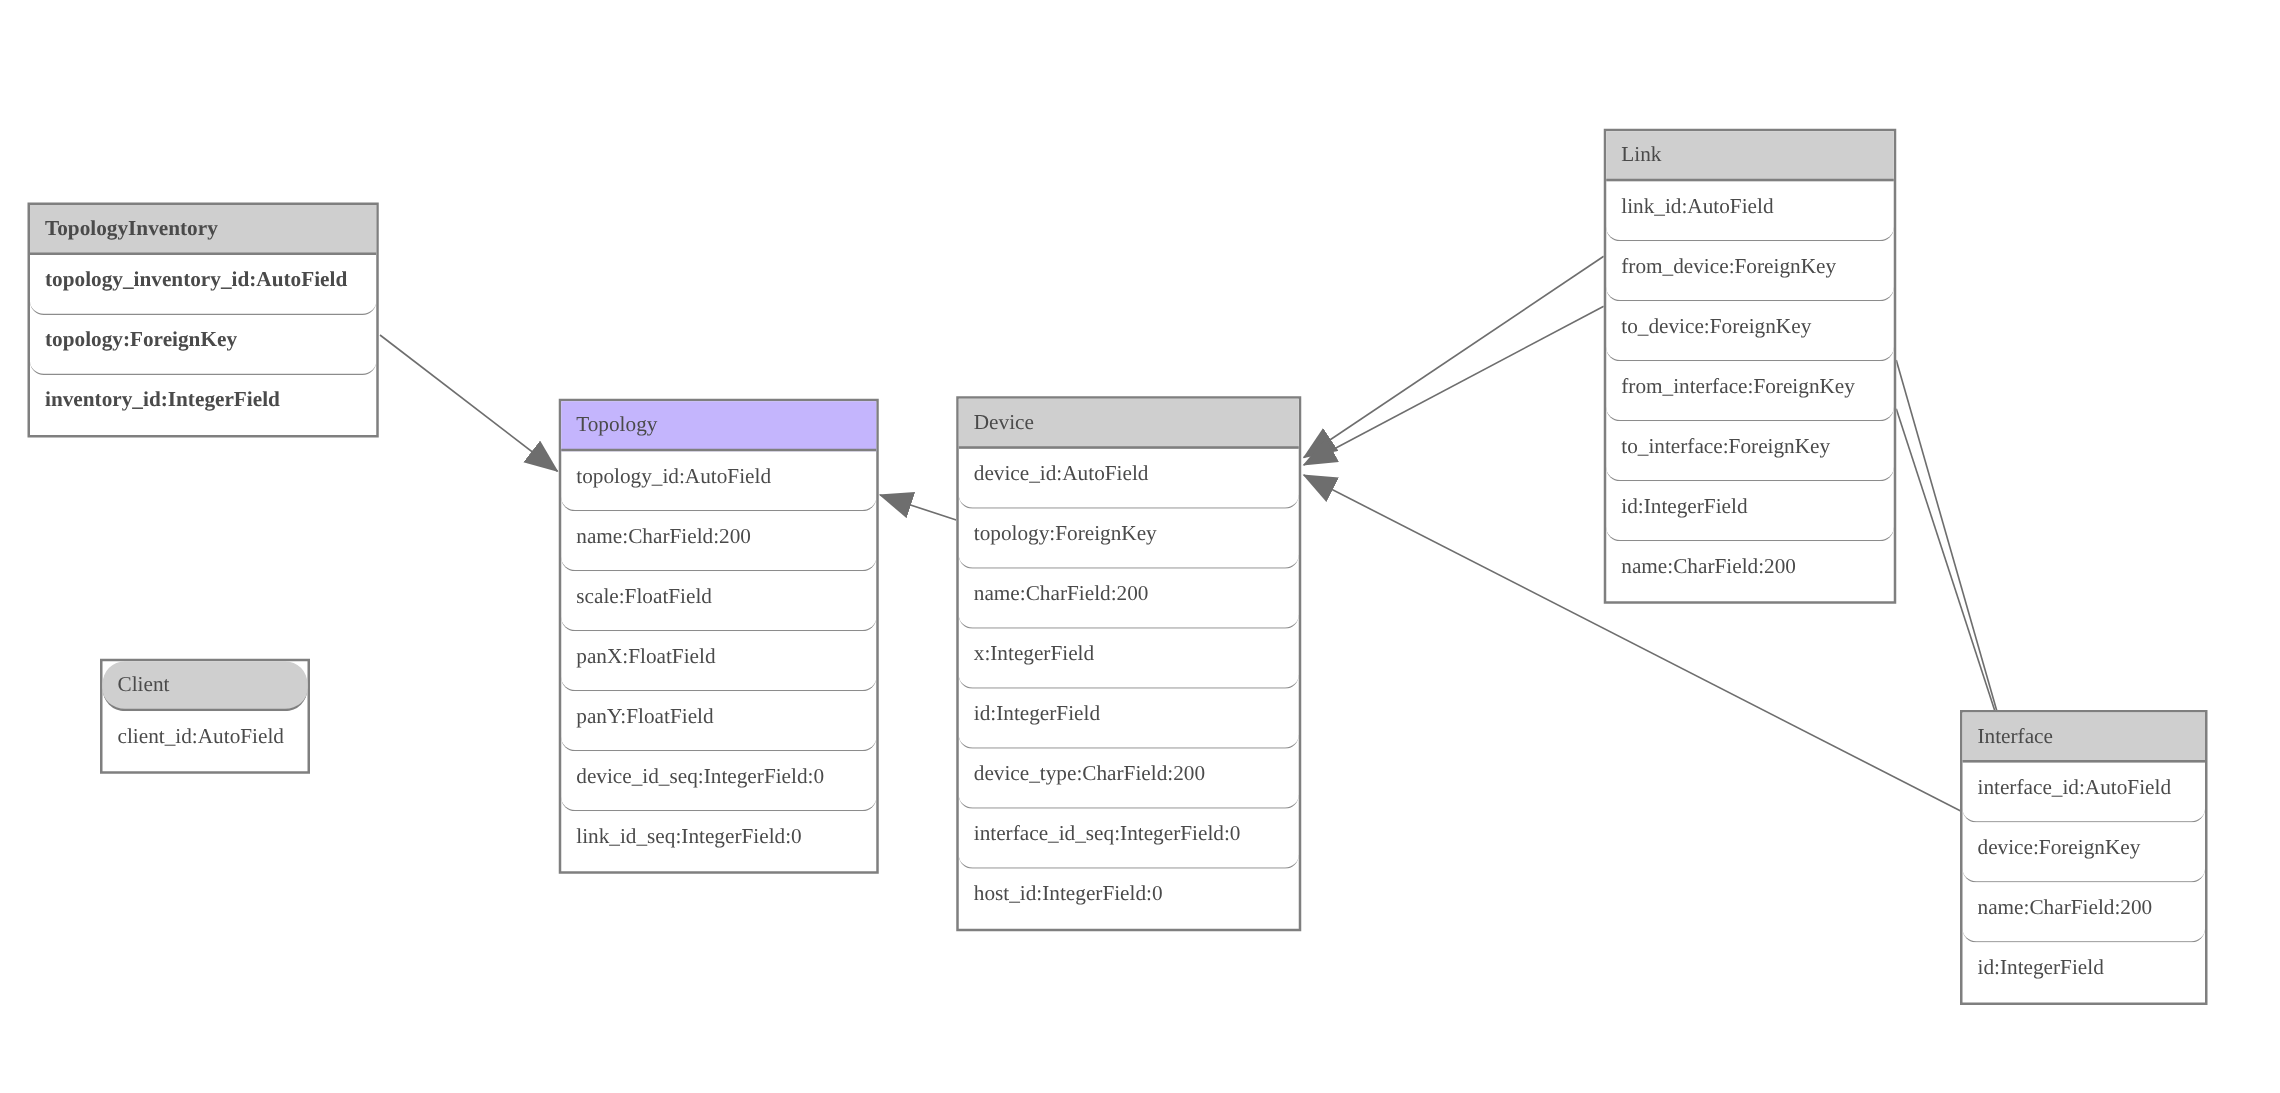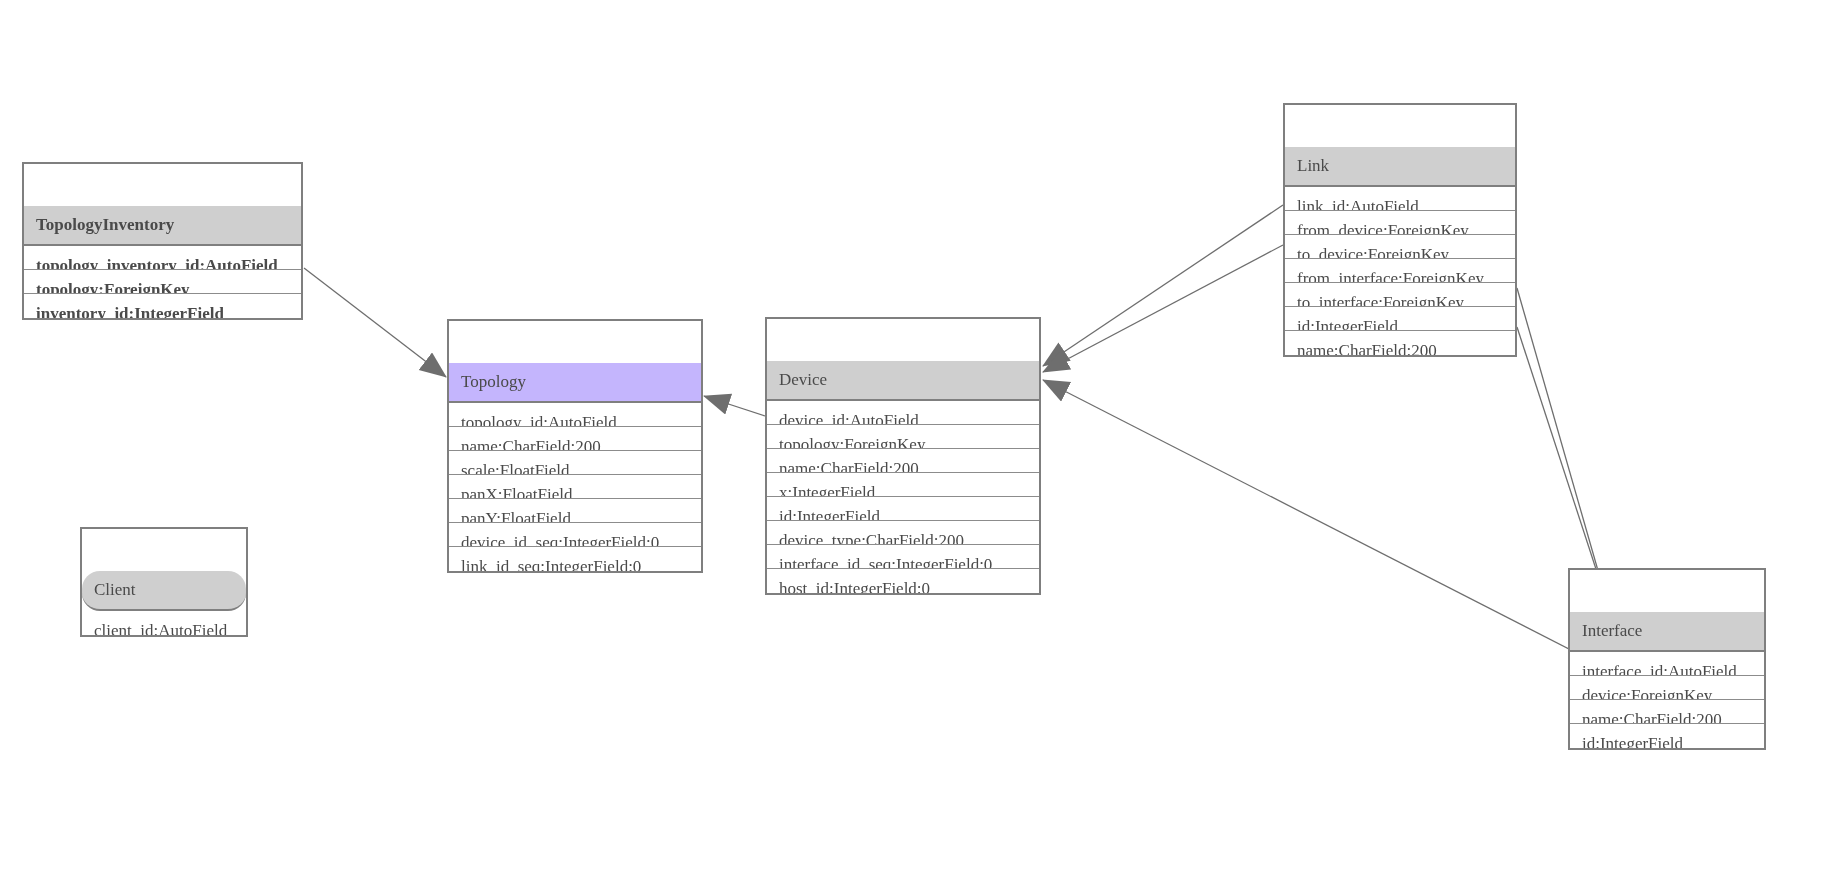--- a/index.html
+++ b/index.html
@@ -20,29 +20,29 @@
     font-size:17px;
   }
   .entity-header{
     height:40px;line-height:38px;
     padding:0 12px;
     background:#cfcfcf;
     border-bottom:2px solid #7f7f7f;
     box-sizing:border-box;
     white-space:nowrap;
     overflow:hidden;
-    margin-top:42px;
   }
   .entity-row{
-    height:24px;line-height:39px;
+    height:48px;line-height:39px;
     padding:0 12px;
     border-bottom:1px solid #8c8c8c;
     box-sizing:border-box;
     white-space:nowrap;
     overflow:hidden;
+    border-radius:11px;
   }
   .entity-row:last-child{border-bottom:none;}
 </style>
 </head>
 <body>
 
 <div id="canvas">
   <svg id="edges" xmlns="http://www.w3.org/2000/svg" viewBox="0 0 1824 874">
     <defs>
       <marker id="arrowhead" markerUnits="userSpaceOnUse" markerWidth="30" markerHeight="24" refX="26" refY="11" orient="auto">

